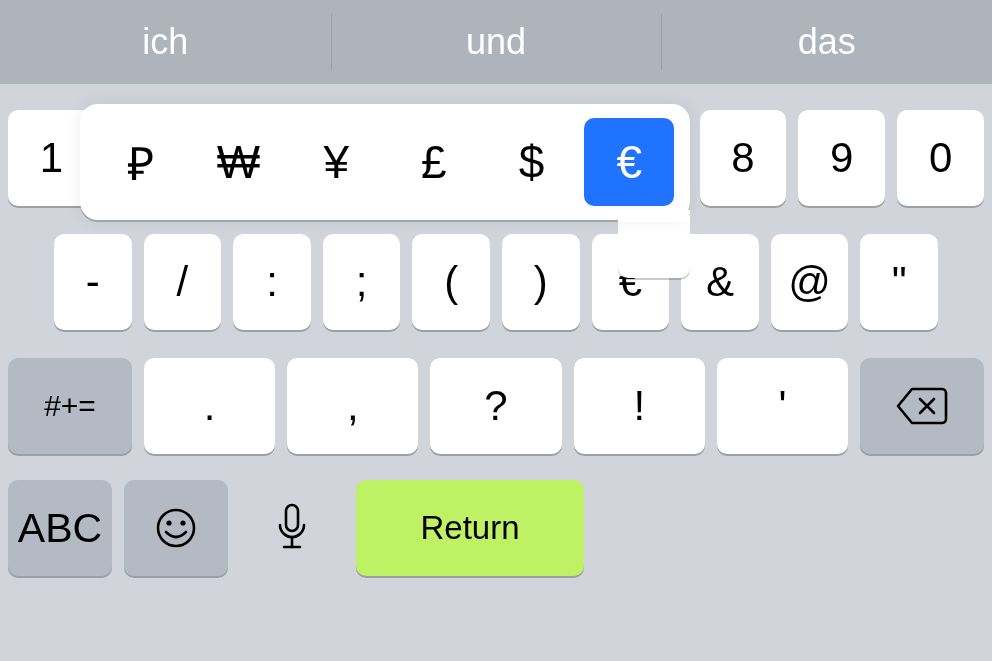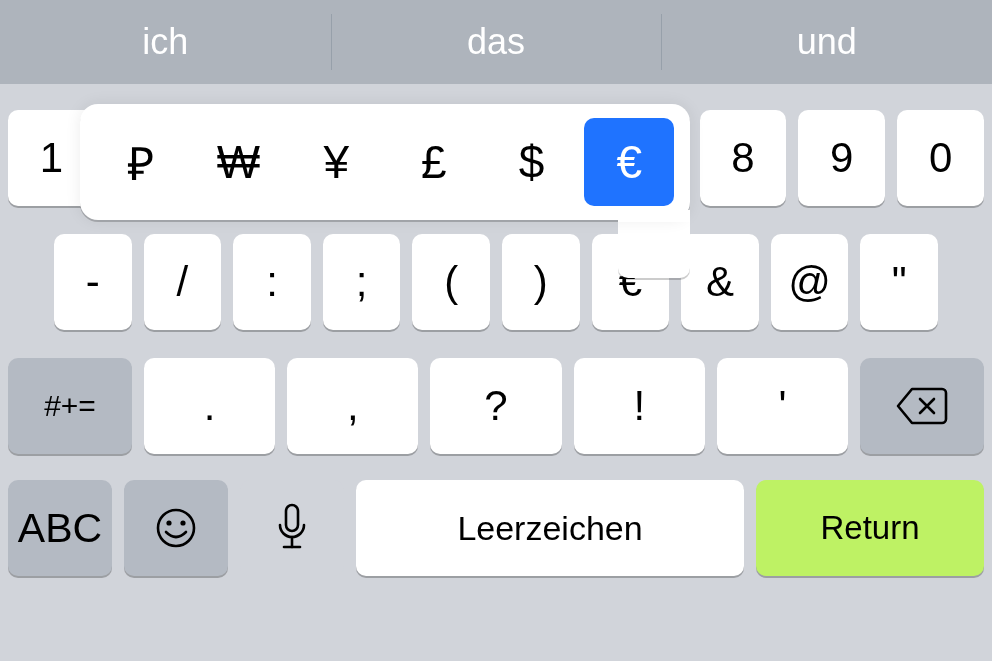--- a/index.html
+++ b/index.html
@@ -146,22 +146,22 @@
   }
 
   
   .icon svg { display:block; }
 </style>
 </head>
 <body>
 
 <div class="suggestion-bar">
   <div class="suggestion">ich</div>
+  <div class="suggestion">und</div>
   <div class="suggestion">das</div>
-  <div class="suggestion">und</div>
 </div>
 
 <div class="kb">
 
   <div class="row row1">
     <div class="key">1</div>
     <div class="key">2</div>
     <div class="key">3</div>
     <div class="key">4</div>
     <div class="key">5</div>
@@ -217,21 +217,20 @@
     <div class="key mic icon">
       <span class="icon">
         <svg width="34" height="50" viewBox="0 0 34 50">
           <rect x="11" y="2" width="12" height="26" rx="6" fill="none" stroke="#000" stroke-width="2.6"></rect>
           <path d="M5 22 A12 12 0 0 0 29 22" fill="none" stroke="#000" stroke-width="2.6" stroke-linecap="round"></path>
           <line x1="17" y1="34" x2="17" y2="44" stroke="#000" stroke-width="2.6" stroke-linecap="round"></line>
           <line x1="9" y1="44" x2="25" y2="44" stroke="#000" stroke-width="2.6" stroke-linecap="round"></line>
         </svg>
       </span>
     </div>
-    <div class="key space">Leerzeichen</div>
     <div class="key return">Return</div>
   </div>
 
 </div>
 
 <div class="popup-wrap">
   <div class="popup-stem"></div>
   <div class="popup">
     <div class="popup-item">₽</div>
     <div class="popup-item">₩</div>

